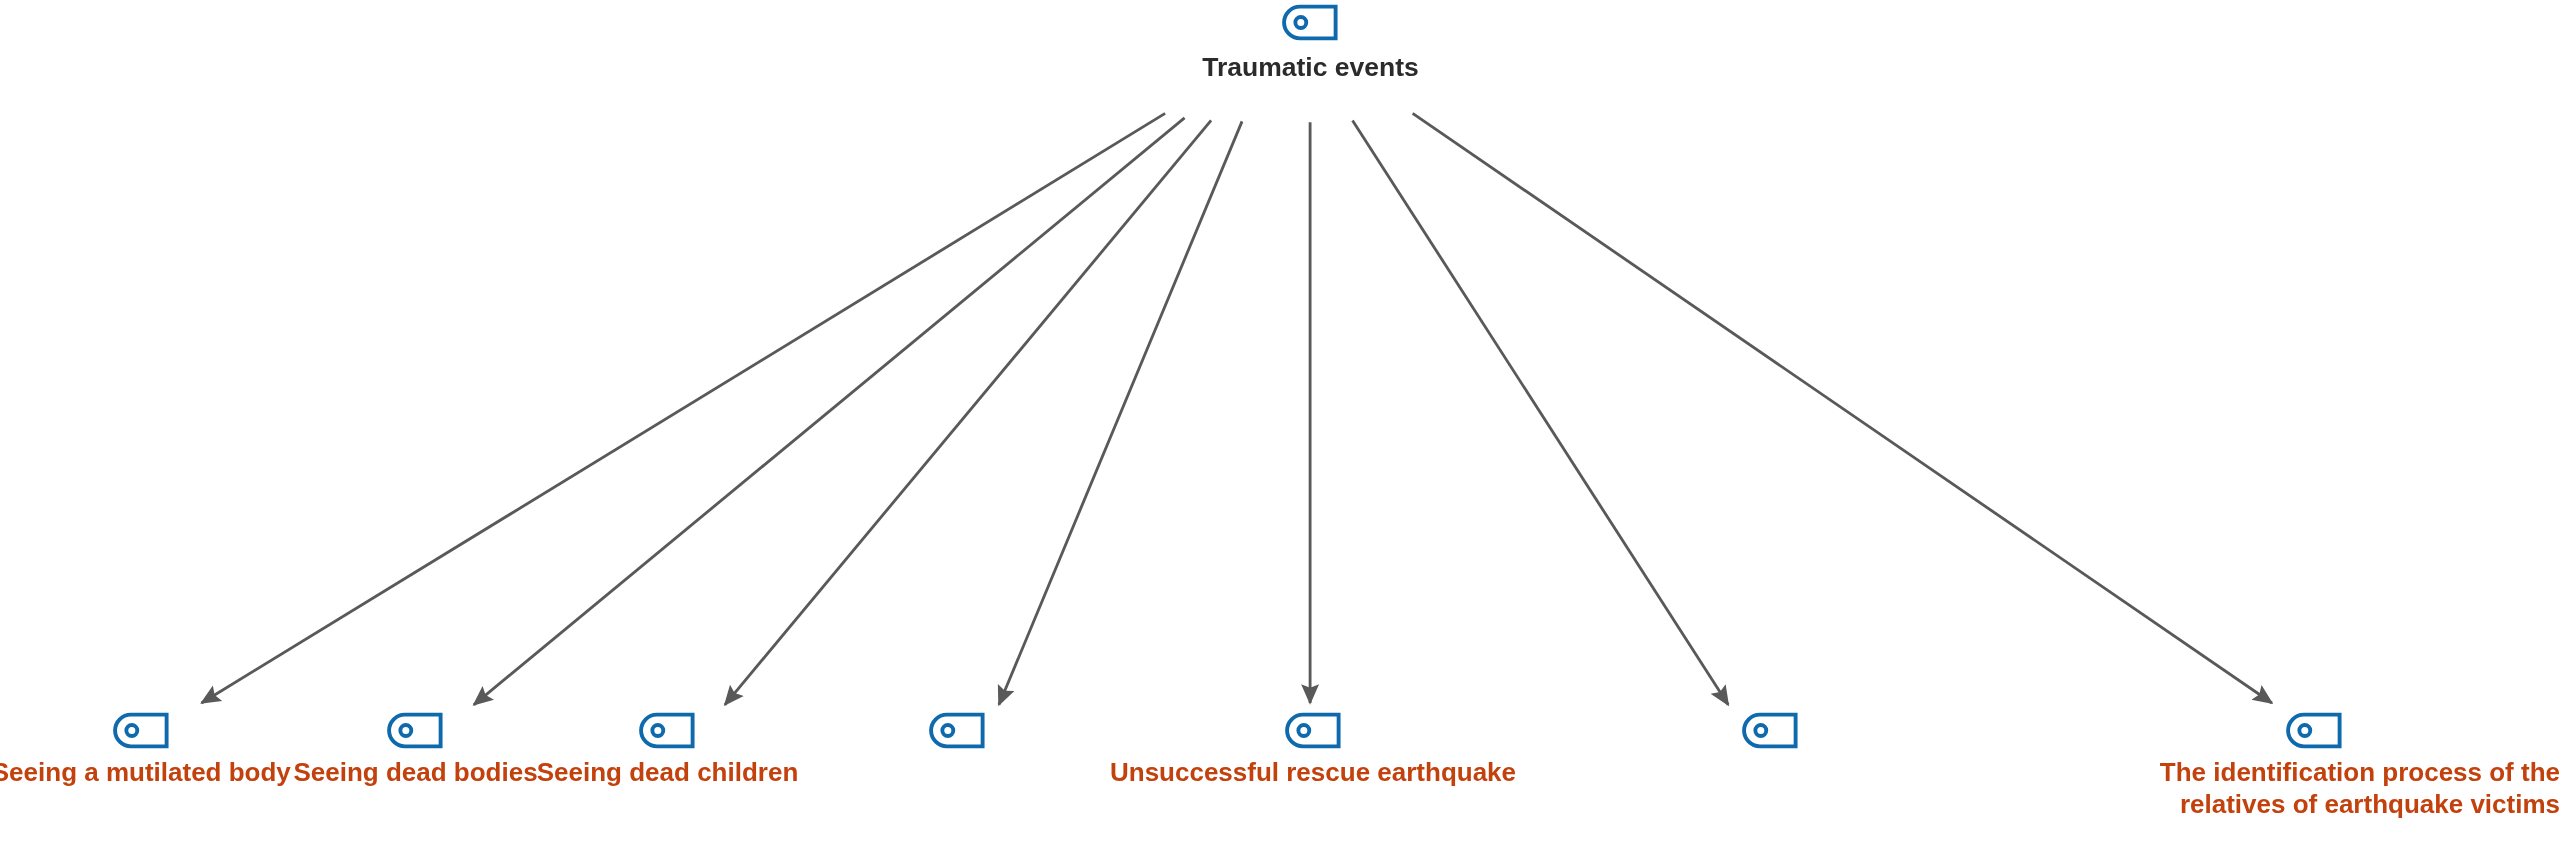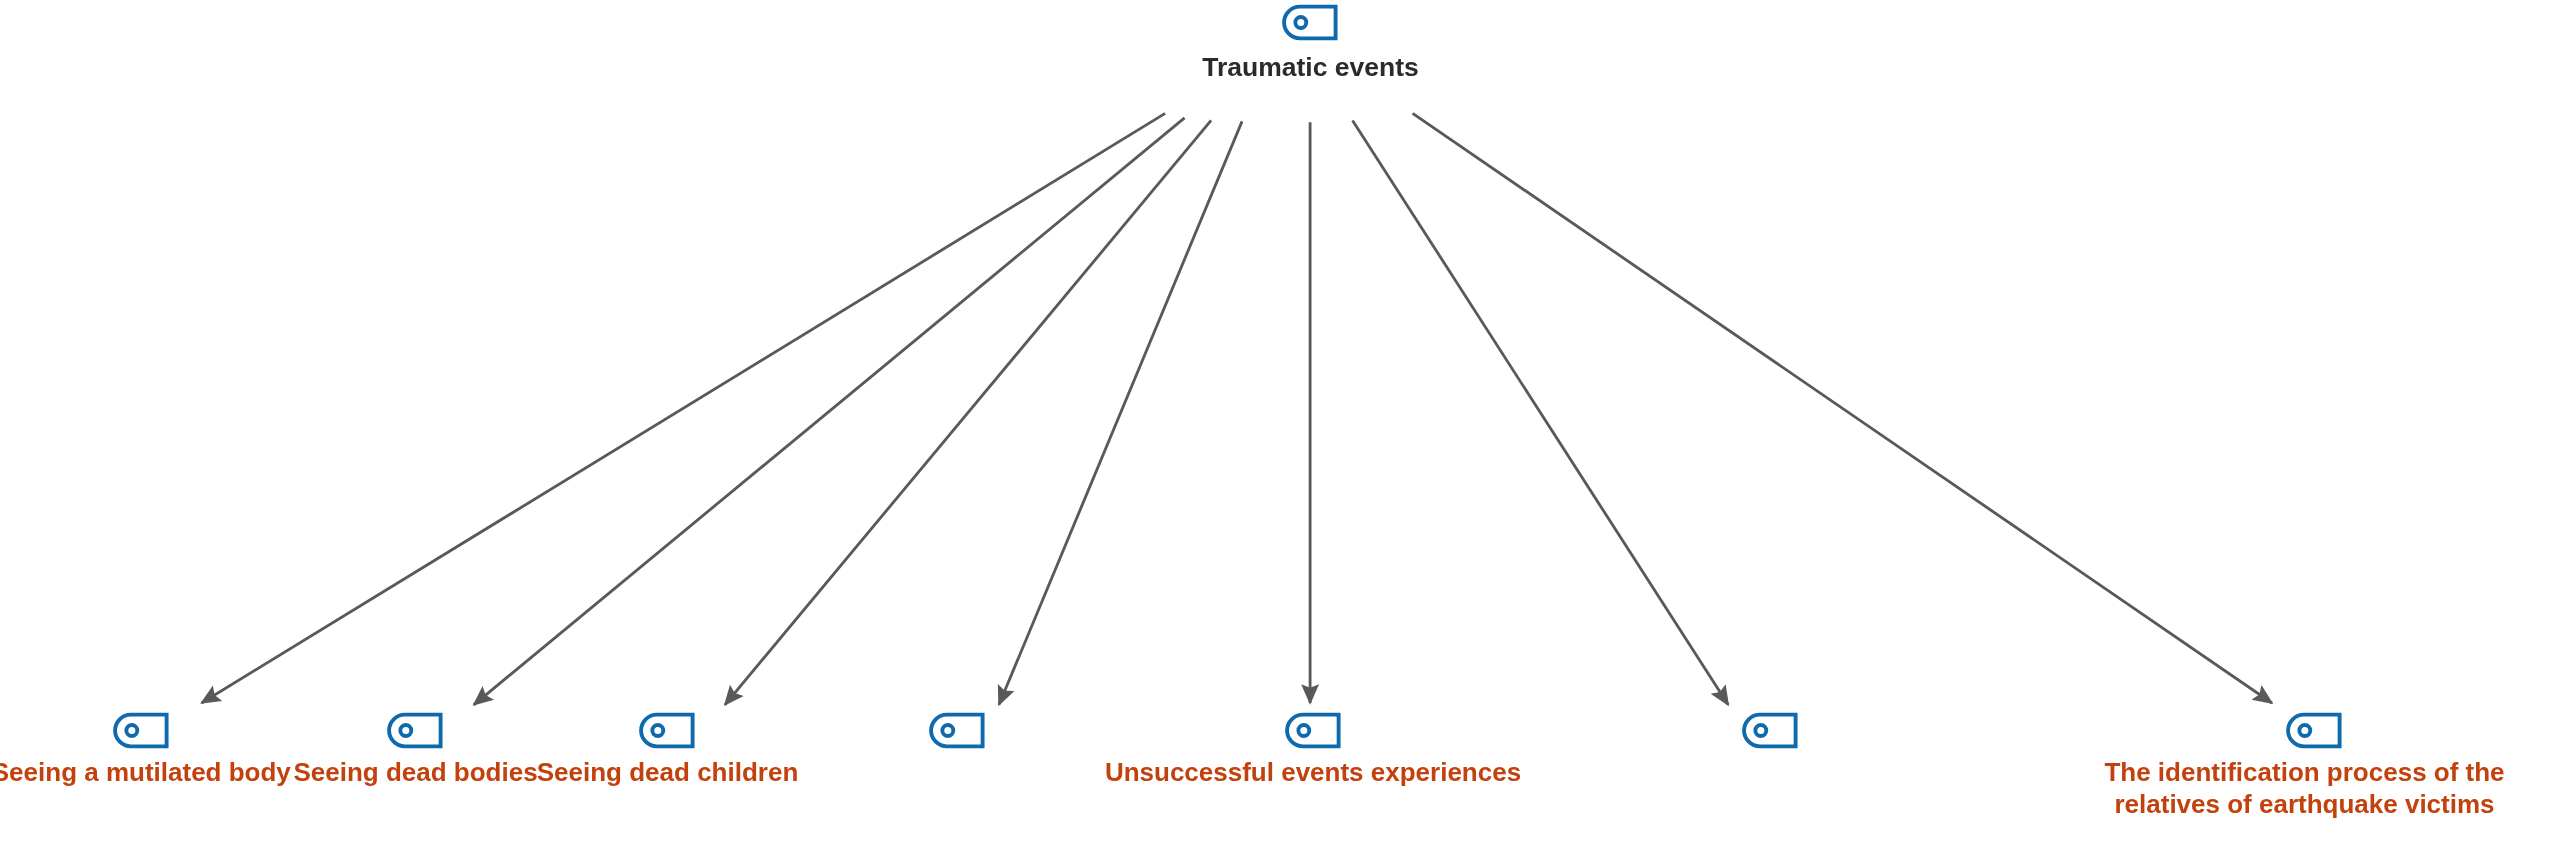--- a/index.html
+++ b/index.html
@@ -40,21 +40,21 @@
     margin-top: 8px;
     font-family: "Liberation Sans", sans-serif;
     font-size: 26px;
     line-height: 1.22;
     color: #c2410c;
     text-align: center;
     white-space: nowrap;
   }
   .node-label.wrap {
     white-space: normal;
-    text-align: center;
+    text-align: right;
   }
   
   #node-root {
     left: 1178px;
     top: 3.5px;
     width: 265px;
   }
   #node-root .node-label {
     margin-top: 10.6px;
     font-size: 26.5px;
@@ -132,21 +132,21 @@
     </span>
   </div>
 
   <div class="node" style="left:1132px; top:712px; width:362px;">
     <span class="tag-icon">
       <svg width="57" height="37" viewBox="0 0 64 42" xmlns="http://www.w3.org/2000/svg">
         <path d="M20 3 H60.5 V39 H20 A17 17 0 0 1 20 3 Z" fill="none" stroke="#0e6aad" stroke-width="4.4" stroke-linejoin="miter"></path>
         <circle cx="21" cy="21" r="6.2" fill="none" stroke="#0e6aad" stroke-width="4.4"></circle>
       </svg>
     </span>
-    <span class="node-label">Unsuccessful events experiences</span>
+    <span class="node-label">Unsuccessful rescue earthquake</span>
   </div>
 
   <div class="node" style="left:1527px; top:712px; width:486px;">
     <span class="tag-icon">
       <svg width="57" height="37" viewBox="0 0 64 42" xmlns="http://www.w3.org/2000/svg">
         <path d="M20 3 H60.5 V39 H20 A17 17 0 0 1 20 3 Z" fill="none" stroke="#0e6aad" stroke-width="4.4" stroke-linejoin="miter"></path>
         <circle cx="21" cy="21" r="6.2" fill="none" stroke="#0e6aad" stroke-width="4.4"></circle>
       </svg>
     </span>
   </div>

